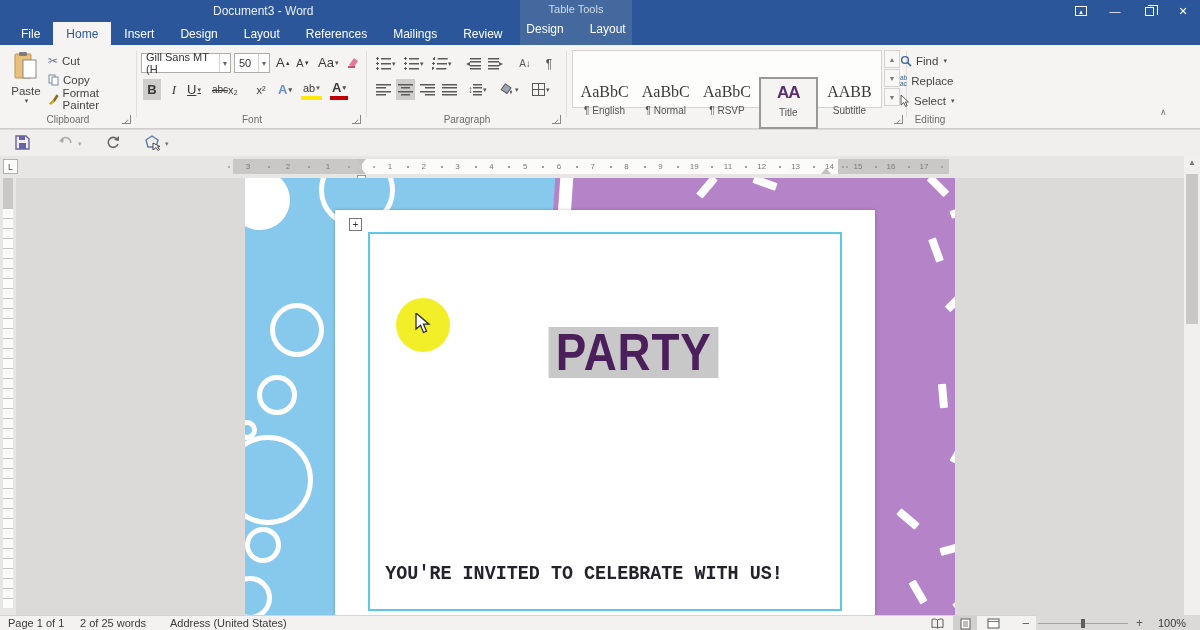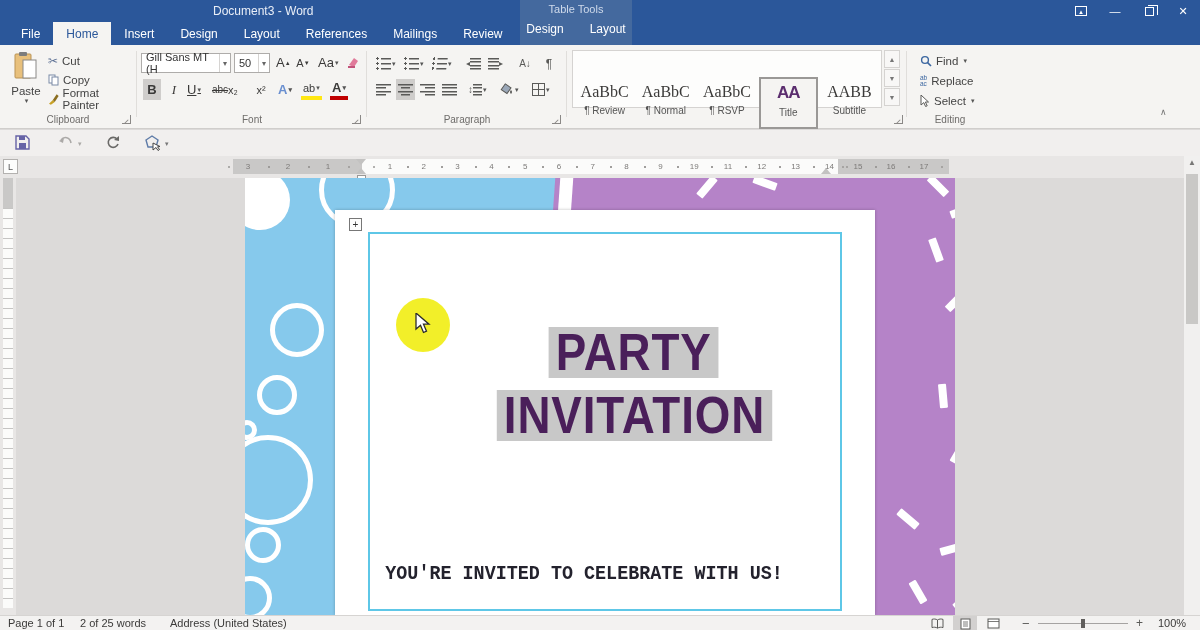--- a/index.html
+++ b/index.html
@@ -105,21 +105,21 @@
   .invite-sub span{display:inline-block;font-size:20px;font-weight:bold;color:#23222d;transform:scaleX(.92);white-space:nowrap;}
   .ycircle{position:absolute;left:61px;top:88px;width:54px;height:54px;border-radius:50%;background:#f1ee1e;opacity:.95;}
   .cursor{position:absolute;left:80px;top:103px;}
 
   
   .vscroll{position:absolute;left:1184px;top:156px;width:16px;height:459px;background:#f1f0ef;}
   .vscroll .up{position:absolute;left:0;top:2px;width:16px;text-align:center;font-size:8px;color:#787776;}
   .vscroll .thumb{position:absolute;left:2px;top:18px;width:12px;height:150px;background:#c9c8c6;}
 
   
-  .statusbar{position:absolute;left:0;top:615px;width:1200px;height:15px;background:#f3f2f1;border-top:1px solid #d6d4d2;
+  .statusbar{position:absolute;left:0;top:615px;width:1036px;height:15px;background:#f3f2f1;border-top:1px solid #d6d4d2;
     font-size:11px;color:#3b3a39;}
   .statusbar .lt{position:absolute;top:1px;white-space:nowrap;}
   .viewbtn{position:absolute;top:0;width:24px;height:15px;display:flex;align-items:center;justify-content:center;}
   .viewbtn.active{background:#d2d0cf;}
   .zoomtrack{position:absolute;top:7px;width:90px;height:1px;background:#a5a3a2;}
   .zoomthumb{position:absolute;top:3px;width:4px;height:9px;background:#605e5c;}
 </style>
 </head>
 <body>
 
@@ -332,21 +332,21 @@
       </div>
     <div class="grplabel">Paragraph</div>
     <div class="launcher" style="left:184px;"></div>
   </div>
   <div class="rdiv" style="left:566px;"></div>
 
   <div class="group" style="left:568px;width:338px;">
     <div class="styles-gallery">
         <div class="style-card">
           <div class="style-preview">AaBbC</div>
-          <div class="style-name">¶ Review</div>
+          <div class="style-name">¶ English</div>
         </div>
         <div class="style-card">
           <div class="style-preview">AaBbC</div>
           <div class="style-name">¶ Normal</div>
         </div>
         <div class="style-card">
           <div class="style-preview">AaBbC</div>
           <div class="style-name">¶ RSVP</div>
         </div>
         <div class="style-card selected">
@@ -358,21 +358,21 @@
           <div class="style-name">Subtitle</div>
         </div>
       </div>
     <div class="gal-btn" style="left:316px;top:5px;">▲</div>
     <div class="gal-btn" style="left:316px;top:24px;">▼</div>
     <div class="gal-btn" style="left:316px;top:43px;">▼</div>
     <div class="launcher" style="left:326px;"></div>
   </div>
   <div class="rdiv" style="left:906px;"></div>
 
-  <div class="group" style="left:912px;width:76px;">
+  <div class="group" style="left:892px;width:76px;">
     <div class="abs smallrow" style="left:8px;top:7px;">
       <svg width="12" height="12" viewBox="0 0 12 12">
         <circle cx="5" cy="5" r="3.4" fill="none" stroke="#3b66a0" stroke-width="1.4"></circle>
         <line x1="7.6" y1="7.6" x2="11" y2="11" stroke="#3b66a0" stroke-width="1.6"></line>
       </svg>
       <span class="btn-lbl">Find</span>
       <span class="tiny-arr">▾</span>
     </div>
     <div class="abs smallrow" style="left:8px;top:27px;">
       <span style="font-size:6.5px;line-height:6px;color:#3b66a0;text-align:left;">ab<br>ac</span>
@@ -523,21 +523,20 @@
         <div class="confetti" style="left: 651px; top: 337px; transform: rotate(40deg);"></div>
         <div class="confetti" style="left: 695px; top: 367px; transform: rotate(-15deg);"></div>
         <div class="confetti" style="left: 661px; top: 410px; transform: rotate(60deg);"></div>
         <div class="confetti" style="left: 707px; top: 418px; transform: rotate(-40deg);"></div>
       </div>
     <div class="card">
       <div class="tablehandle">+</div>
       <div class="cyanrect"></div>
       <div class="invite-title">
         <span class="line"><span class="selhl">PARTY</span></span>
-        <span class="line"><span class="selhl">INVITATION</span></span>
       </div>
       <div class="invite-sub">
         <span>YOU'RE INVITED TO CELEBRATE WITH US!</span>
       </div>
       <div class="ycircle"></div>
       <div class="cursor">
         <svg width="17" height="22" viewBox="0 0 17 22">
           <polygon points="1,0 1,16 5.5,12.3 8.5,19.5 11.5,18.2 8.5,11.2 14,11.2" fill="#fff" stroke="#2b2b2b" stroke-width="1.3"></polygon>
         </svg>
       </div>

